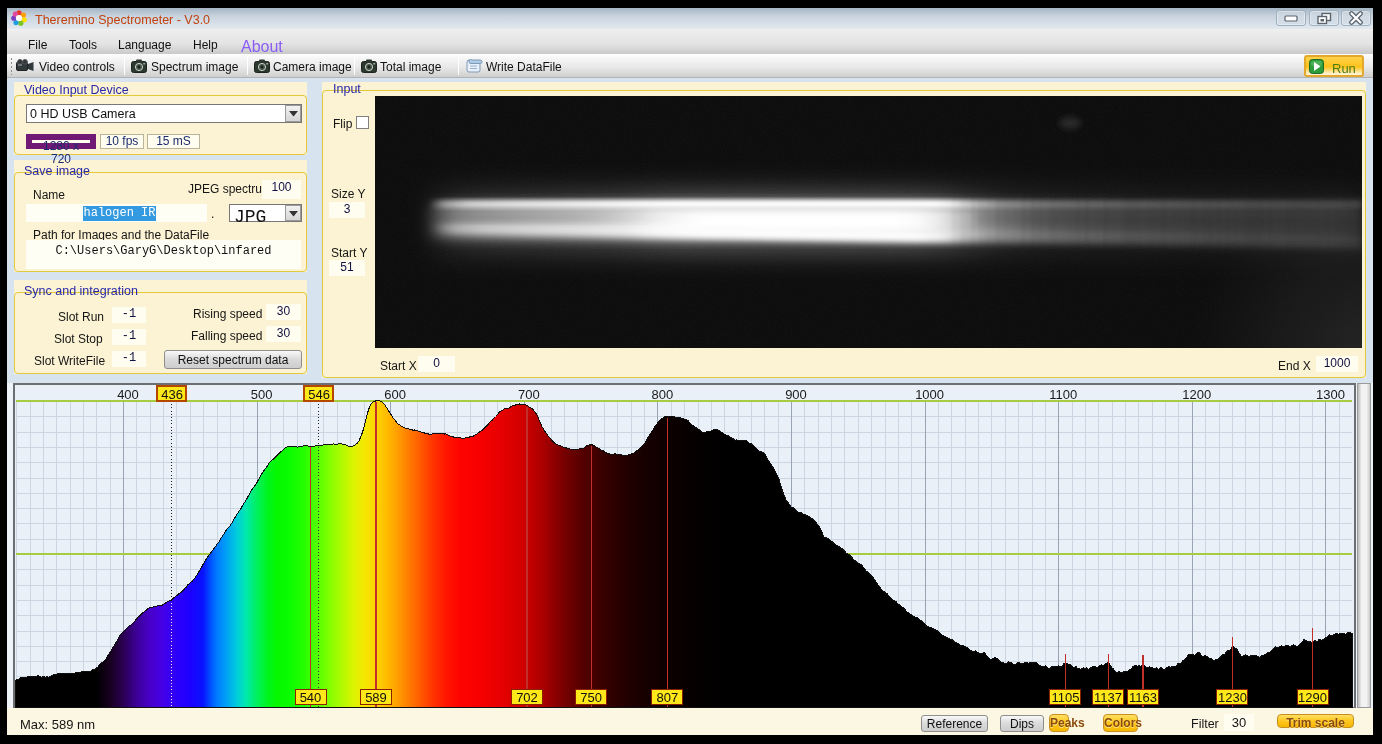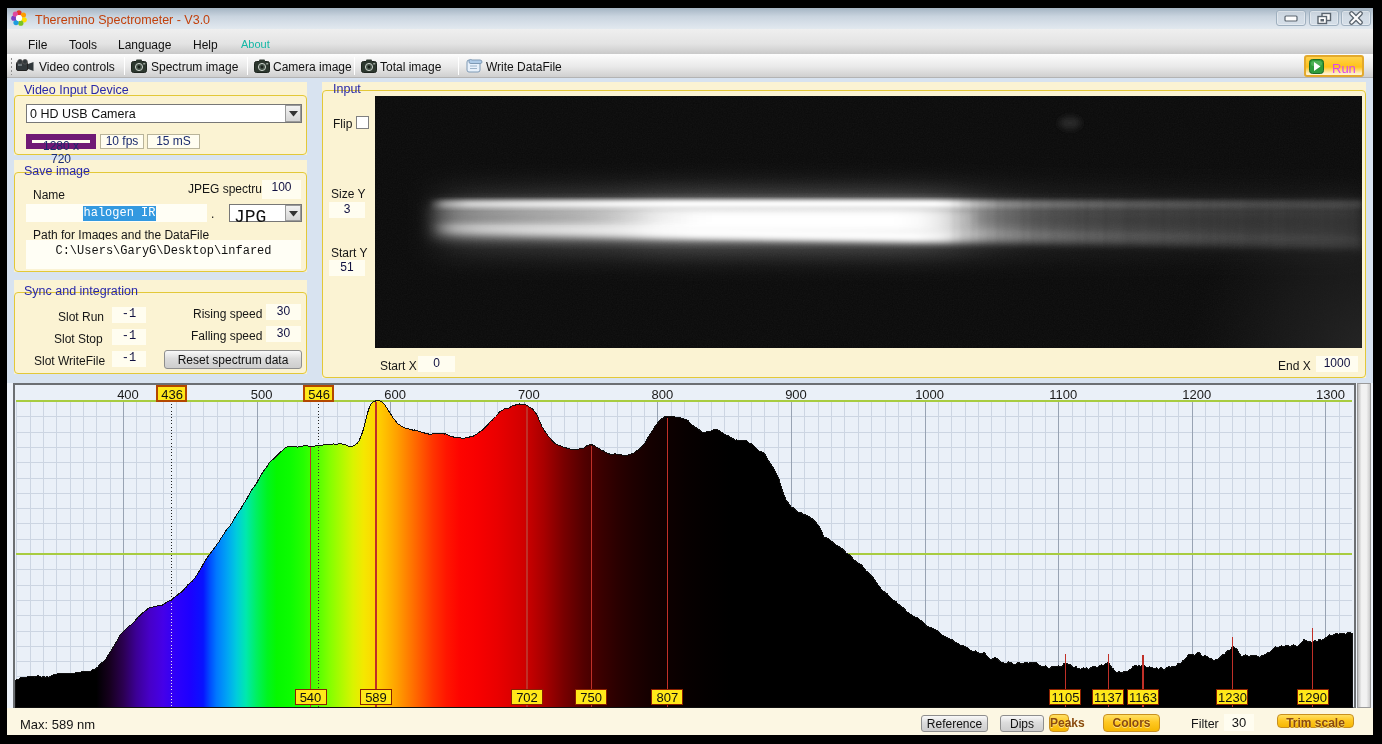--- a/index.html
+++ b/index.html
@@ -59,21 +59,21 @@
         <line x1="18.5" y1="2.5" x2="9.5" y2="11.5" stroke="#fdfdfd" stroke-width="2.2"></line>
       </g>
     </svg>
 </div>
 
 <div class="abs" style="left:7px;top:29px;width:1366px;height:25px;background:linear-gradient(#efefef,#e3e3e3 60%,#c9c9c9)"></div>
 <div class="abs" style="left:28px;top:38px;font-size:12px;color:#101010">File</div>
 <div class="abs" style="left:69px;top:38px;font-size:12px;color:#101010">Tools</div>
 <div class="abs" style="left:118px;top:38px;font-size:12px;color:#101010">Language</div>
 <div class="abs" style="left:193px;top:38px;font-size:12px;color:#101010">Help</div>
-<div class="abs" style="left:241px;top:38px;font-size:11px;color:#14b8a6">About</div>
+<div class="abs" style="left:241px;top:38px;font-size:16px;color:#8b5cf6">About</div>
 
 <div class="abs" style="left:7px;top:54px;width:1366px;height:24px;background:linear-gradient(#fdfdfd,#e9e9e9 55%,#cfcfcf);border-bottom:1px solid #b3b3b3"></div>
 <div class="abs" style="left:10px;top:57px;width:3px;height:18px;background-image:radial-gradient(circle,#8e8e8e 35%,transparent 40%);background-size:3px 4px"></div>
 
 <svg class="abs" style="left:16px;top:59px" width="19" height="14" viewBox="0 0 19 14">
  <rect x="0.5" y="3" width="11" height="8.5" rx="1.5" fill="#31383b" stroke="#222"></rect>
  <circle cx="4" cy="2.8" r="2.4" fill="#31383b" stroke="#555" stroke-width="0.8"></circle>
  <circle cx="9" cy="2.8" r="2.4" fill="#31383b" stroke="#555" stroke-width="0.8"></circle>
  <polygon points="12,5 17.5,3 17.5,12 12,10" fill="#31383b"></polygon>
  <rect x="2" y="5" width="4" height="2" fill="#6b7377"></rect>
@@ -114,21 +114,21 @@
  <line x1="4" y1="10.5" x2="11" y2="10.5" stroke="#9db4ca"></line>
 </svg>
 <div class="tbl" style="left:486px">Write DataFile</div>
 
 <div class="gold" style="left:1304px;top:55px;width:60px;height:22px;background:linear-gradient(#ffd24a,#ffc21a 55%,#ffeebf 90%,#fff6dd);border:2px solid #e3a92c;border-radius:3px"></div>
 <svg class="abs" style="left:1309px;top:59px" width="15" height="15" viewBox="0 0 15 15">
  <rect x="0.5" y="0.5" width="14" height="14" rx="3" fill="#2f9c3b" stroke="#1c6b26"></rect>
  <rect x="2" y="2" width="11" height="5" rx="2.5" fill="#57b860" opacity="0.8"></rect>
  <polygon points="5,3 11.5,7.5 5,12" fill="#fff"></polygon>
 </svg>
-<div class="abs" style="left:1332px;top:61px;font-size:13px;color:#d946ef">Run</div>
+<div class="abs" style="left:1332px;top:61px;font-size:13px;color:#4d7c0f">Run</div>
 
 <div class="abs" style="left:14px;top:82px;width:293px;height:73px;background:#fbf3d3"></div>
 <div class="abs" style="left:14px;top:160px;width:293px;height:112px;background:#fbf3d3"></div>
 <div class="abs" style="left:14px;top:280px;width:293px;height:94px;background:#fbf3d3"></div>
 <div class="gb" style="left:14px;top:95px;width:293px;height:60px"></div>
 <div class="gbt" style="left:21px;top:84px">Video Input Device</div>
 <div class="abs" style="left:26px;top:104px;width:276px;height:19px;background:#fff;border:1px solid #777"></div>
 <div class="abs" style="left:30px;top:107px;font-size:12.5px;color:#111">0 HD USB Camera</div>
 <div class="abs" style="left:285px;top:105px;width:16px;height:17px;background:linear-gradient(#f2f2f2,#d5d5d5);border:1px solid #9a9a9a"></div>
 <svg class="abs" style="left:289px;top:111px" width="9" height="6" viewBox="0 0 9 6">
@@ -630,16 +630,16 @@
       <text x="1299.5" y="318.5" font-family="Liberation Sans, sans-serif" font-size="13" fill="#111" text-anchor="middle">1290</text>
     </svg></div>
 
 <div class="abs" style="left:1357px;top:383px;width:14px;height:325px;background:linear-gradient(90deg,#b9b9b9,#f2f2f2 30%,#f2f2f2 70%,#cccccc);border:1px solid #9a9a9a"></div>
 
 <div class="abs" style="left:7px;top:708px;width:1366px;height:27px;background:#fcf7e3"></div>
 <div class="abs" style="left:20px;top:717px;font-size:13px;color:#151515">Max: 589 nm</div>
 <div class="btn3" style="left:921px;top:715px;width:67px;height:17px;line-height:16px">Reference</div>
 <div class="btn3" style="left:1000px;top:715px;width:44px;height:17px;line-height:16px">Dips</div>
 <div class="gold" style="left:1049px;top:714px;width:20px;height:18px;line-height:17px">Peaks</div>
-<div class="gold" style="left:1103px;top:714px;width:57px;height:18px;line-height:17px">Colors</div>
+<div class="gold" style="left:1103px;top:714px;width:35px;height:18px;line-height:17px">Colors</div>
 <div class="abs" style="left:1191px;top:717px;font-size:12.5px;color:#151515">Filter</div>
 <div class="fld" style="left:1224px;top:714px;width:30px;height:17px;font-size:13px;line-height:17px;color:#111">30</div>
 <div class="gold" style="left:1277px;top:714px;width:77px;height:14px;line-height:17px">Trim scale</div>
 
 </body></html>

